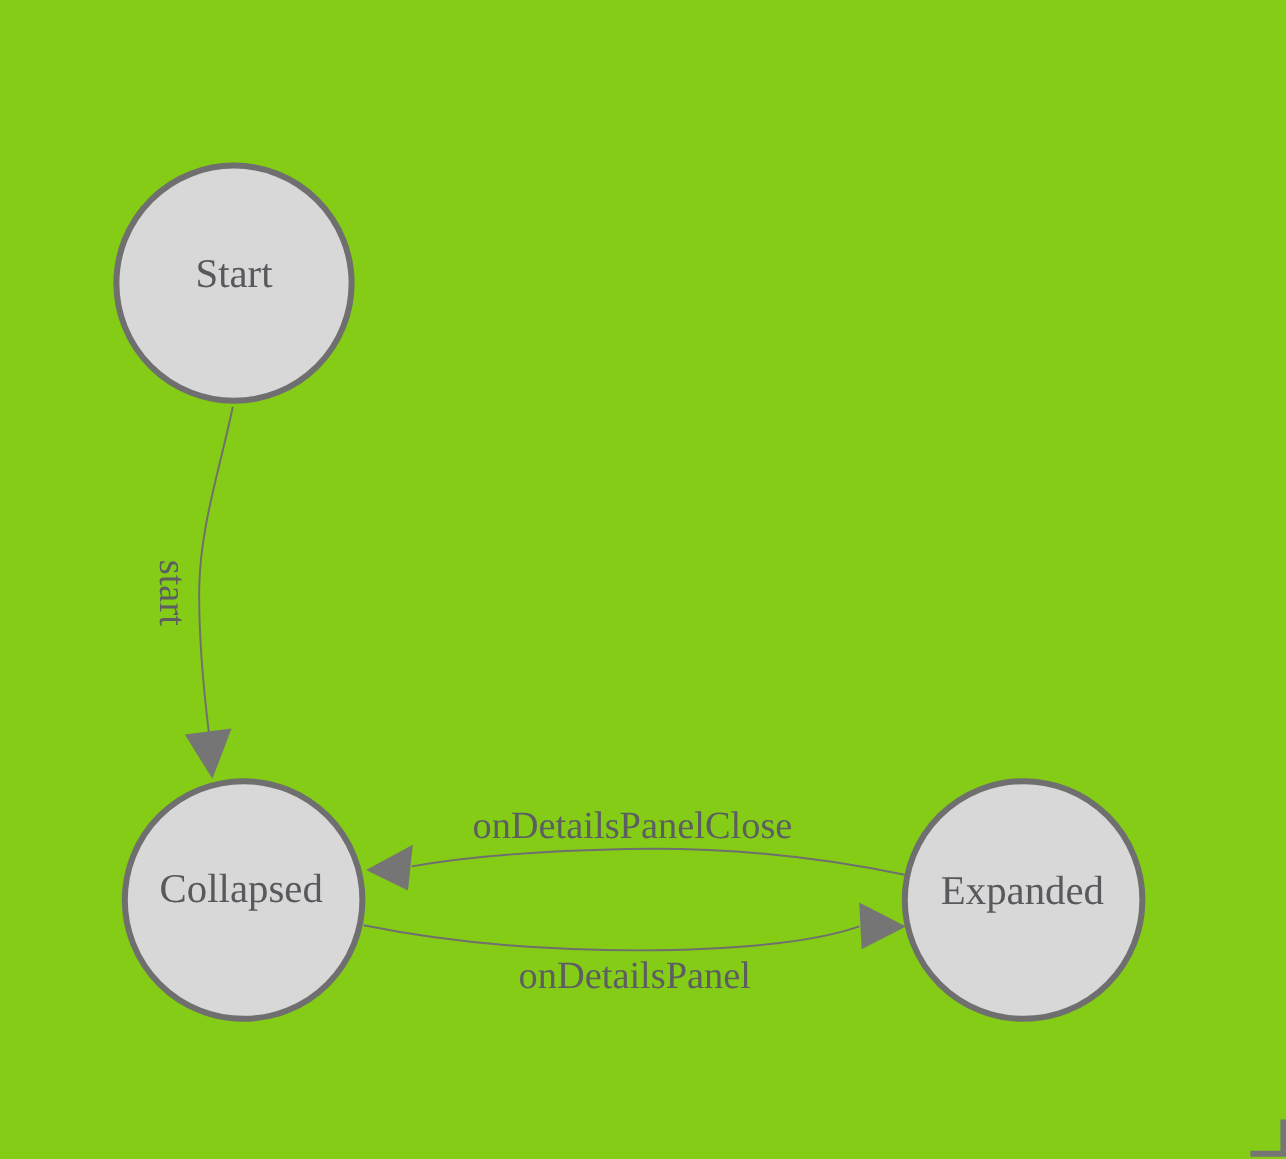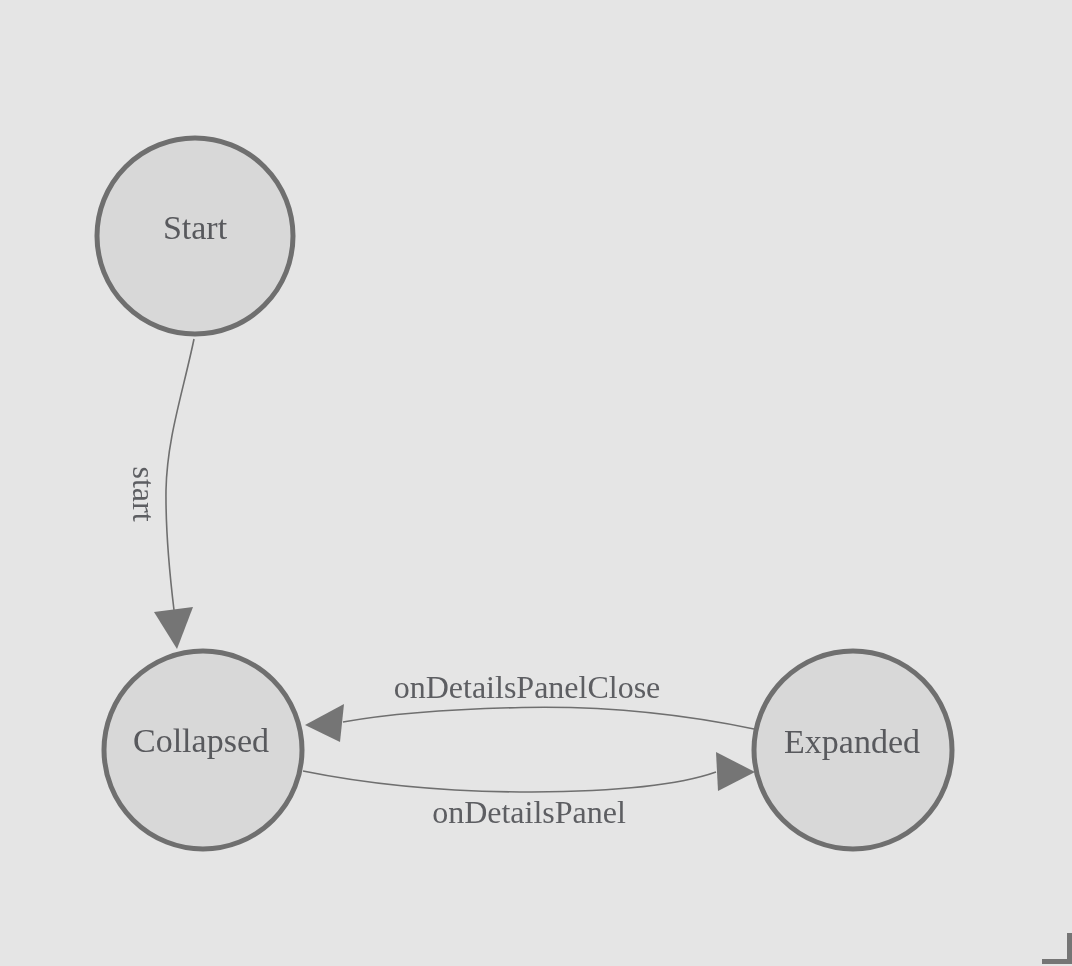--- a/index.html
+++ b/index.html
@@ -1,20 +1,20 @@
 <!DOCTYPE html>
 <html><head>
 <meta charset="utf-8">
 <style>
   html, body { margin: 0; padding: 0; background: #ffffff; }
   .canvas {
     position: relative;
     width: 1072px;
     height: 966px;
-    background: #e5e5e5;
+    background: #84cc16;
     overflow: hidden;
     font-family: "Liberation Serif", serif;
   }
   svg { display: block; }
   .edge-path {
     fill: none;
     stroke: #6f6f6f;
     stroke-width: 1.6;
   }
   .node-circle {

